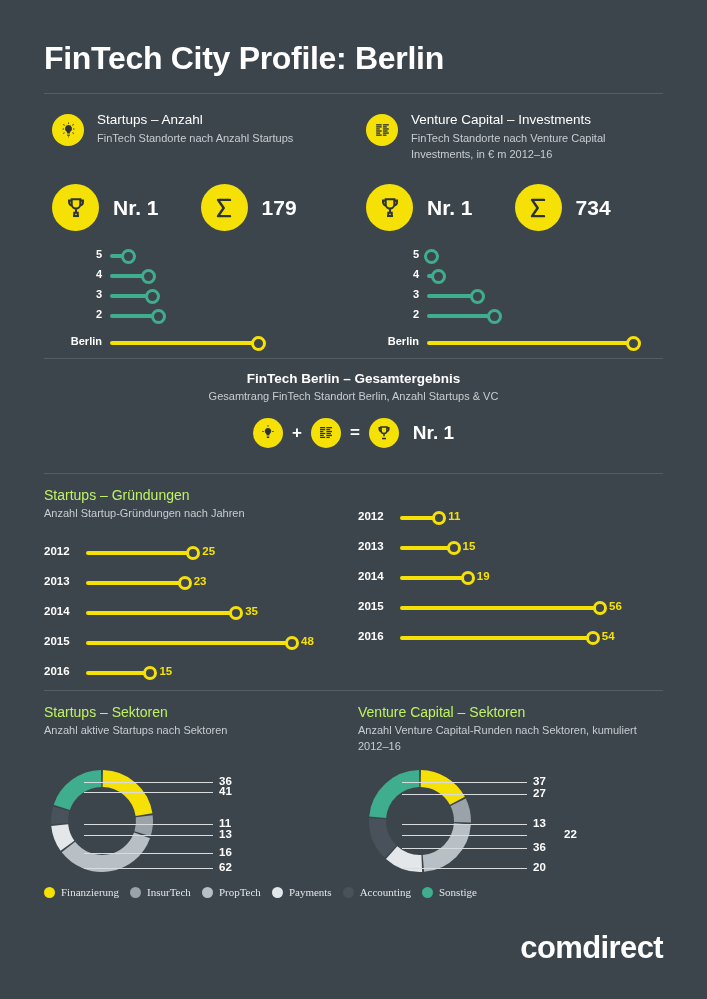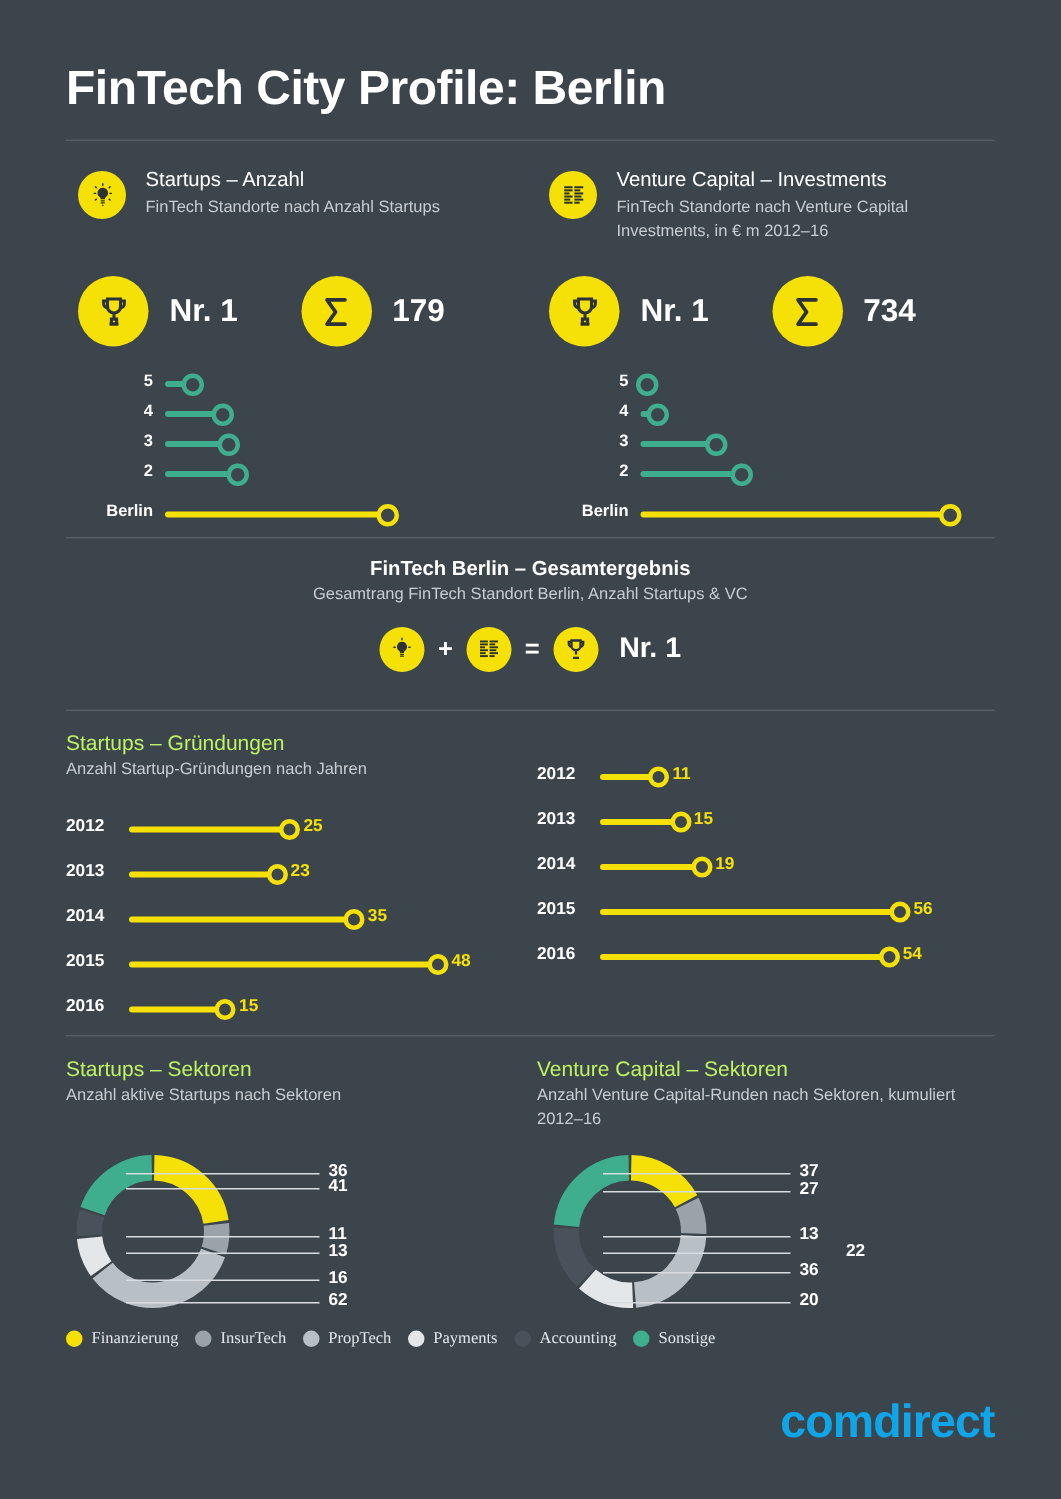--- a/index.html
+++ b/index.html
@@ -81,21 +81,21 @@
 
   
   .legend{position:absolute;left:44px;top:886px;display:flex;align-items:center;gap:11px;}
   .lg{display:flex;align-items:center;gap:6px;}
   .lgdot{width:11px;height:11px;border-radius:50%;}
   .lgtxt{font-size:11px;color:#e2e6e9;white-space:nowrap;font-family:Liberation Serif, serif;}
 
   
   .brand{
     position:absolute;right:44px;bottom:33px;
-    font-size:31px;font-weight:bold;color:#0ea5e9;letter-spacing:-0.6px;
+    font-size:31px;font-weight:bold;color:#ffffff;letter-spacing:-0.6px;
   }
 </style>
 </head>
 <body>
 
 <div class="page">
 
   <div class="main-title">FinTech City Profile: Berlin</div>
   <div class="rule" style="top:93px"></div>
 

